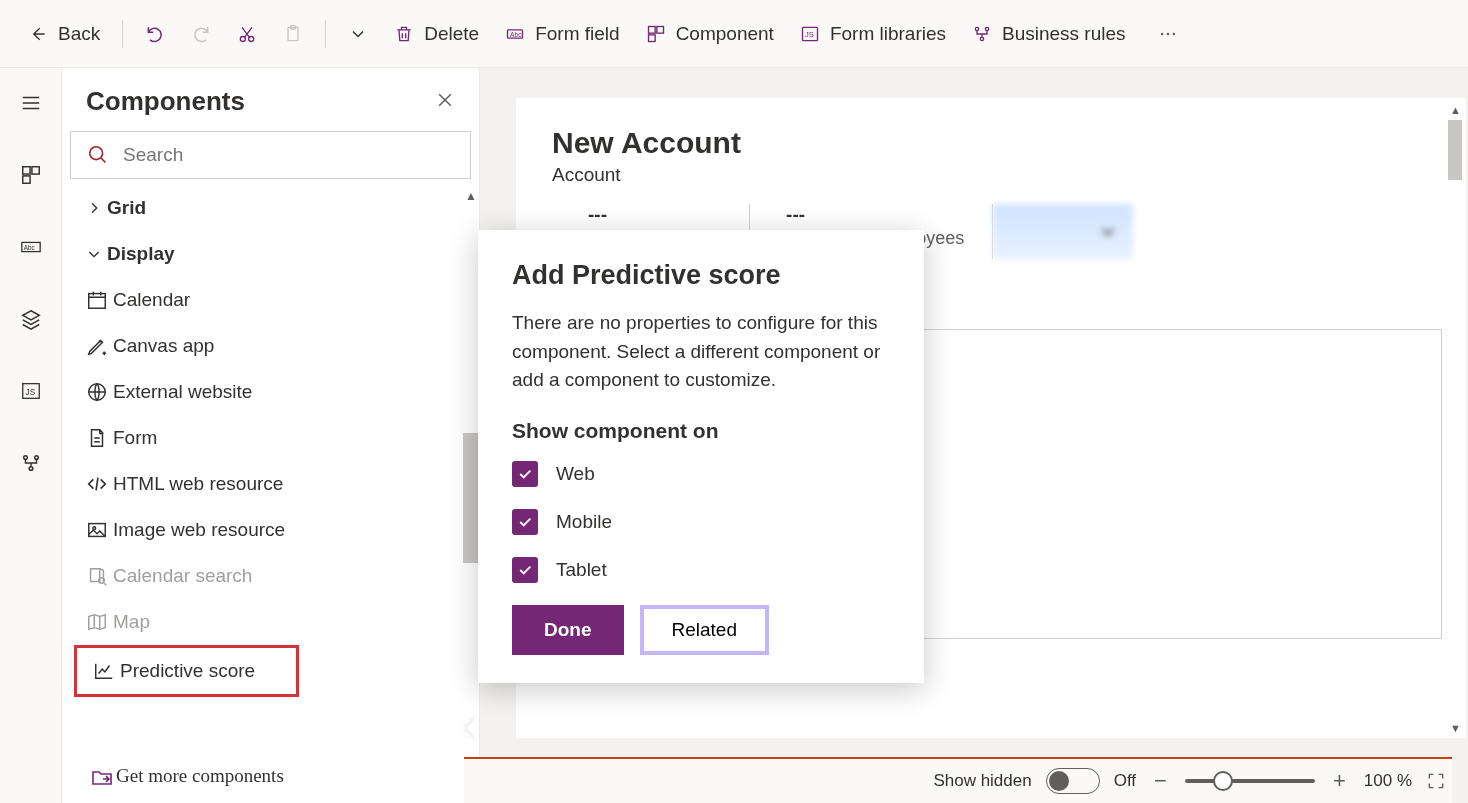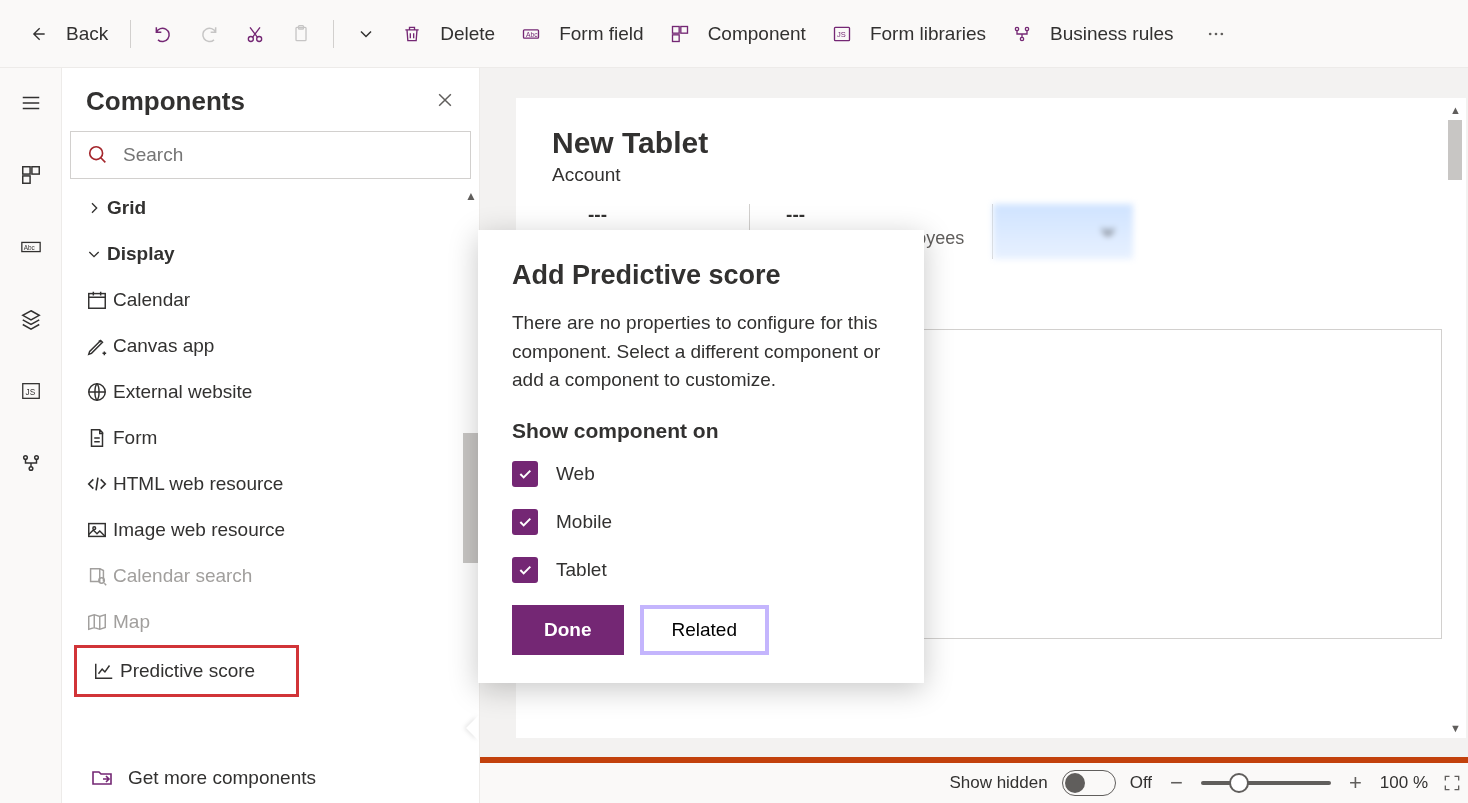--- a/index.html
+++ b/index.html
@@ -1,20 +1,20 @@
 <!DOCTYPE html>
 <html><head>
 <meta charset="utf-8">
 <style>
 * { box-sizing: border-box; margin: 0; padding: 0; }
 body { font-family: "Segoe UI", Arial, sans-serif; background: #faf9f8; width: 1468px; height: 803px; overflow: hidden; color: #323130; }
 
 
 .toolbar { height: 68px; background: #faf9f8; display: flex; align-items: center; padding: 0 18px; gap: 6px; border-bottom: 1px solid #edebe9; }
-.toolbar-btn { display: flex; align-items: center; gap: 18px; padding: 8px 10px; font-size: 19px; color: #323130; cursor: pointer; }
+.toolbar-btn { display: flex; align-items: center; gap: 10px; padding: 8px 10px; font-size: 19px; color: #323130; cursor: pointer; }
 .toolbar-btn.icon-only { padding: 8px 10px; }
 .toolbar-btn svg { width: 20px; height: 20px; }
 .sep { width: 1px; height: 28px; background: #d2d0ce; margin: 0 6px; }
 .disabled { opacity: 0.45; }
 
 
 .main { display: flex; height: calc(100% - 68px); }
 
 
 .rail { width: 62px; background: #faf9f8; border-right: 1px solid #edebe9; display: flex; flex-direction: column; align-items: center; padding-top: 18px; gap: 38px; }
@@ -33,21 +33,21 @@
 .list-item { display: flex; align-items: center; gap: 5px; padding: 12px 16px; font-size: 19px; cursor: pointer; }
 .list-item.heading { font-weight: 600; }
 .list-item.muted { color: #a19f9d; }
 .list-item svg { width: 22px; height: 22px; flex-shrink: 0; }
 .chev { width: 16px !important; height: 16px !important; }
 .highlight-box { border: 3px solid #d13438; border-radius: 0; margin: 0 180px 0 4px; }
 .spacer-cut { color: #605e5c; padding: 0 16px 4px 34px; font-size:19px;}
 .scroll-thumb { position: absolute; right: 0; top: 254px; width: 16px; height: 130px; background: #c8c6c4; }
 .scroll-arrow { position: absolute; right: 2px; top: 10px; font-size: 12px; color: #605e5c; }
 
-.get-more { display: flex; align-items: flex-end; gap: 14px; padding: 14px 16px 14px 28px; font-size: 19px; }
+.get-more { display: flex; align-items: flex-start; gap: 2px; padding: 14px 16px 14px 28px; font-size: 19px; font-family: Liberation Serif, serif; }
 
 
 .canvas { flex: 1; background: #f3f2f1; position: relative; padding: 30px 0 0 36px; }
 .form-card { background: #fff; width: 950px; min-height: 640px; position: relative; }
 .form-header { padding: 28px 36px 0 36px; }
 .form-title { font-size: 30px; font-weight: 700; }
 .form-sub { font-size: 19px; margin-top: 4px; }
 .field-row { display: flex; border-top: 0; margin-top: 18px; }
 .field { border-right: 1px solid #d2d0ce; padding: 0 28px 10px 36px; min-width: 160px; }
 .field:last-child { border-right: none; }
@@ -56,21 +56,21 @@
 .field.blur { filter: blur(3px); background: linear-gradient(#cfe3ff,#e8f1ff); min-width: 140px; display:flex; align-items:center; justify-content:flex-end; padding:4px 14px;}
 .tabs { display: flex; gap: 30px; padding: 30px 36px 16px 36px; font-size: 21px; align-items:center;}
 .related-chev { margin-left: -22px; }
 .content-box { border: 1px solid #d2d0ce; margin: 0 24px 0 36px; height: 310px; background: #fff; }
 
 .canvas-scroll { position: absolute; right: 4px; top: 6px; width: 14px; height: 630px; }
 .canvas-scroll .thumb { position: absolute; top: 16px; width: 14px; height: 60px; background: #c8c6c4; }
 .canvas-scroll .arr { position:absolute; font-size:11px; color:#605e5c; left:2px;}
 
 
-.footer { position: absolute; bottom: 0; right: 0; height: 46px; display: flex; align-items: center; gap: 14px; padding: 0 6px; font-size: 17px; background: #faf9f8; width: calc(100% - 0px); justify-content: flex-end; border-top:6px solid #c2410c;}
+.footer { position: absolute; bottom: 0; right: 16px; height: 46px; display: flex; align-items: center; gap: 14px; padding: 0 6px; font-size: 17px; background: #faf9f8; width: calc(100% - 0px); justify-content: flex-end; border-top:2px solid #c2410c;}
 .toggle { width: 54px; height: 26px; border: 1px solid #605e5c; border-radius: 14px; position: relative; }
 .toggle .knob { position: absolute; left: 2px; top: 2px; width: 20px; height: 20px; background: #605e5c; border-radius: 50%; }
 .slider { width: 130px; height: 4px; background: #605e5c; position: relative; border-radius:2px;}
 .slider .sknob { position: absolute; left: 28px; top: -8px; width: 20px; height: 20px; background: #fff; border: 2px solid #605e5c; border-radius: 50%; }
 .pm { font-size: 22px; color: #605e5c; cursor:pointer; padding:0 4px;}
 
 
 .dialog { position: absolute; left: 478px; top: 230px; width: 446px; background: #fff; box-shadow: 0 6px 28px rgba(0,0,0,0.22); padding: 30px 34px 28px 34px; z-index: 50; }
 .dialog::before { content:""; position:absolute; left:-12px; top:486px; width:0; height:0; border-top:12px solid transparent; border-bottom:12px solid transparent; border-right:12px solid #fff; filter: drop-shadow(-2px 0 2px rgba(0,0,0,0.1));}
 .dialog h2 { font-size: 27px; font-weight: 600; margin-bottom: 18px; }
@@ -312,21 +312,21 @@
       <svg width="24" height="24" viewBox="0 0 24 24" fill="none" stroke="#742774" stroke-width="1.6">
           <path d="M3 7h6l2 2h10v10H3zM13 14h6M16 11l3 3-3 3"></path>
         </svg>
       <span>Get more components</span>
     </div>
   </div>
 
   <div class="canvas">
     <div class="form-card">
       <div class="form-header">
-        <div class="form-title">New Tablet</div>
+        <div class="form-title">New Account</div>
         <div class="form-sub">Account</div>
         <div class="field-row">
           <div class="field">
             <div class="field-val">---</div>
             <div class="field-lbl">Annual Revenue</div>
           </div>
           <div class="field">
             <div class="field-val">---</div>
             <div class="field-lbl">Number of Employees</div>
           </div>

